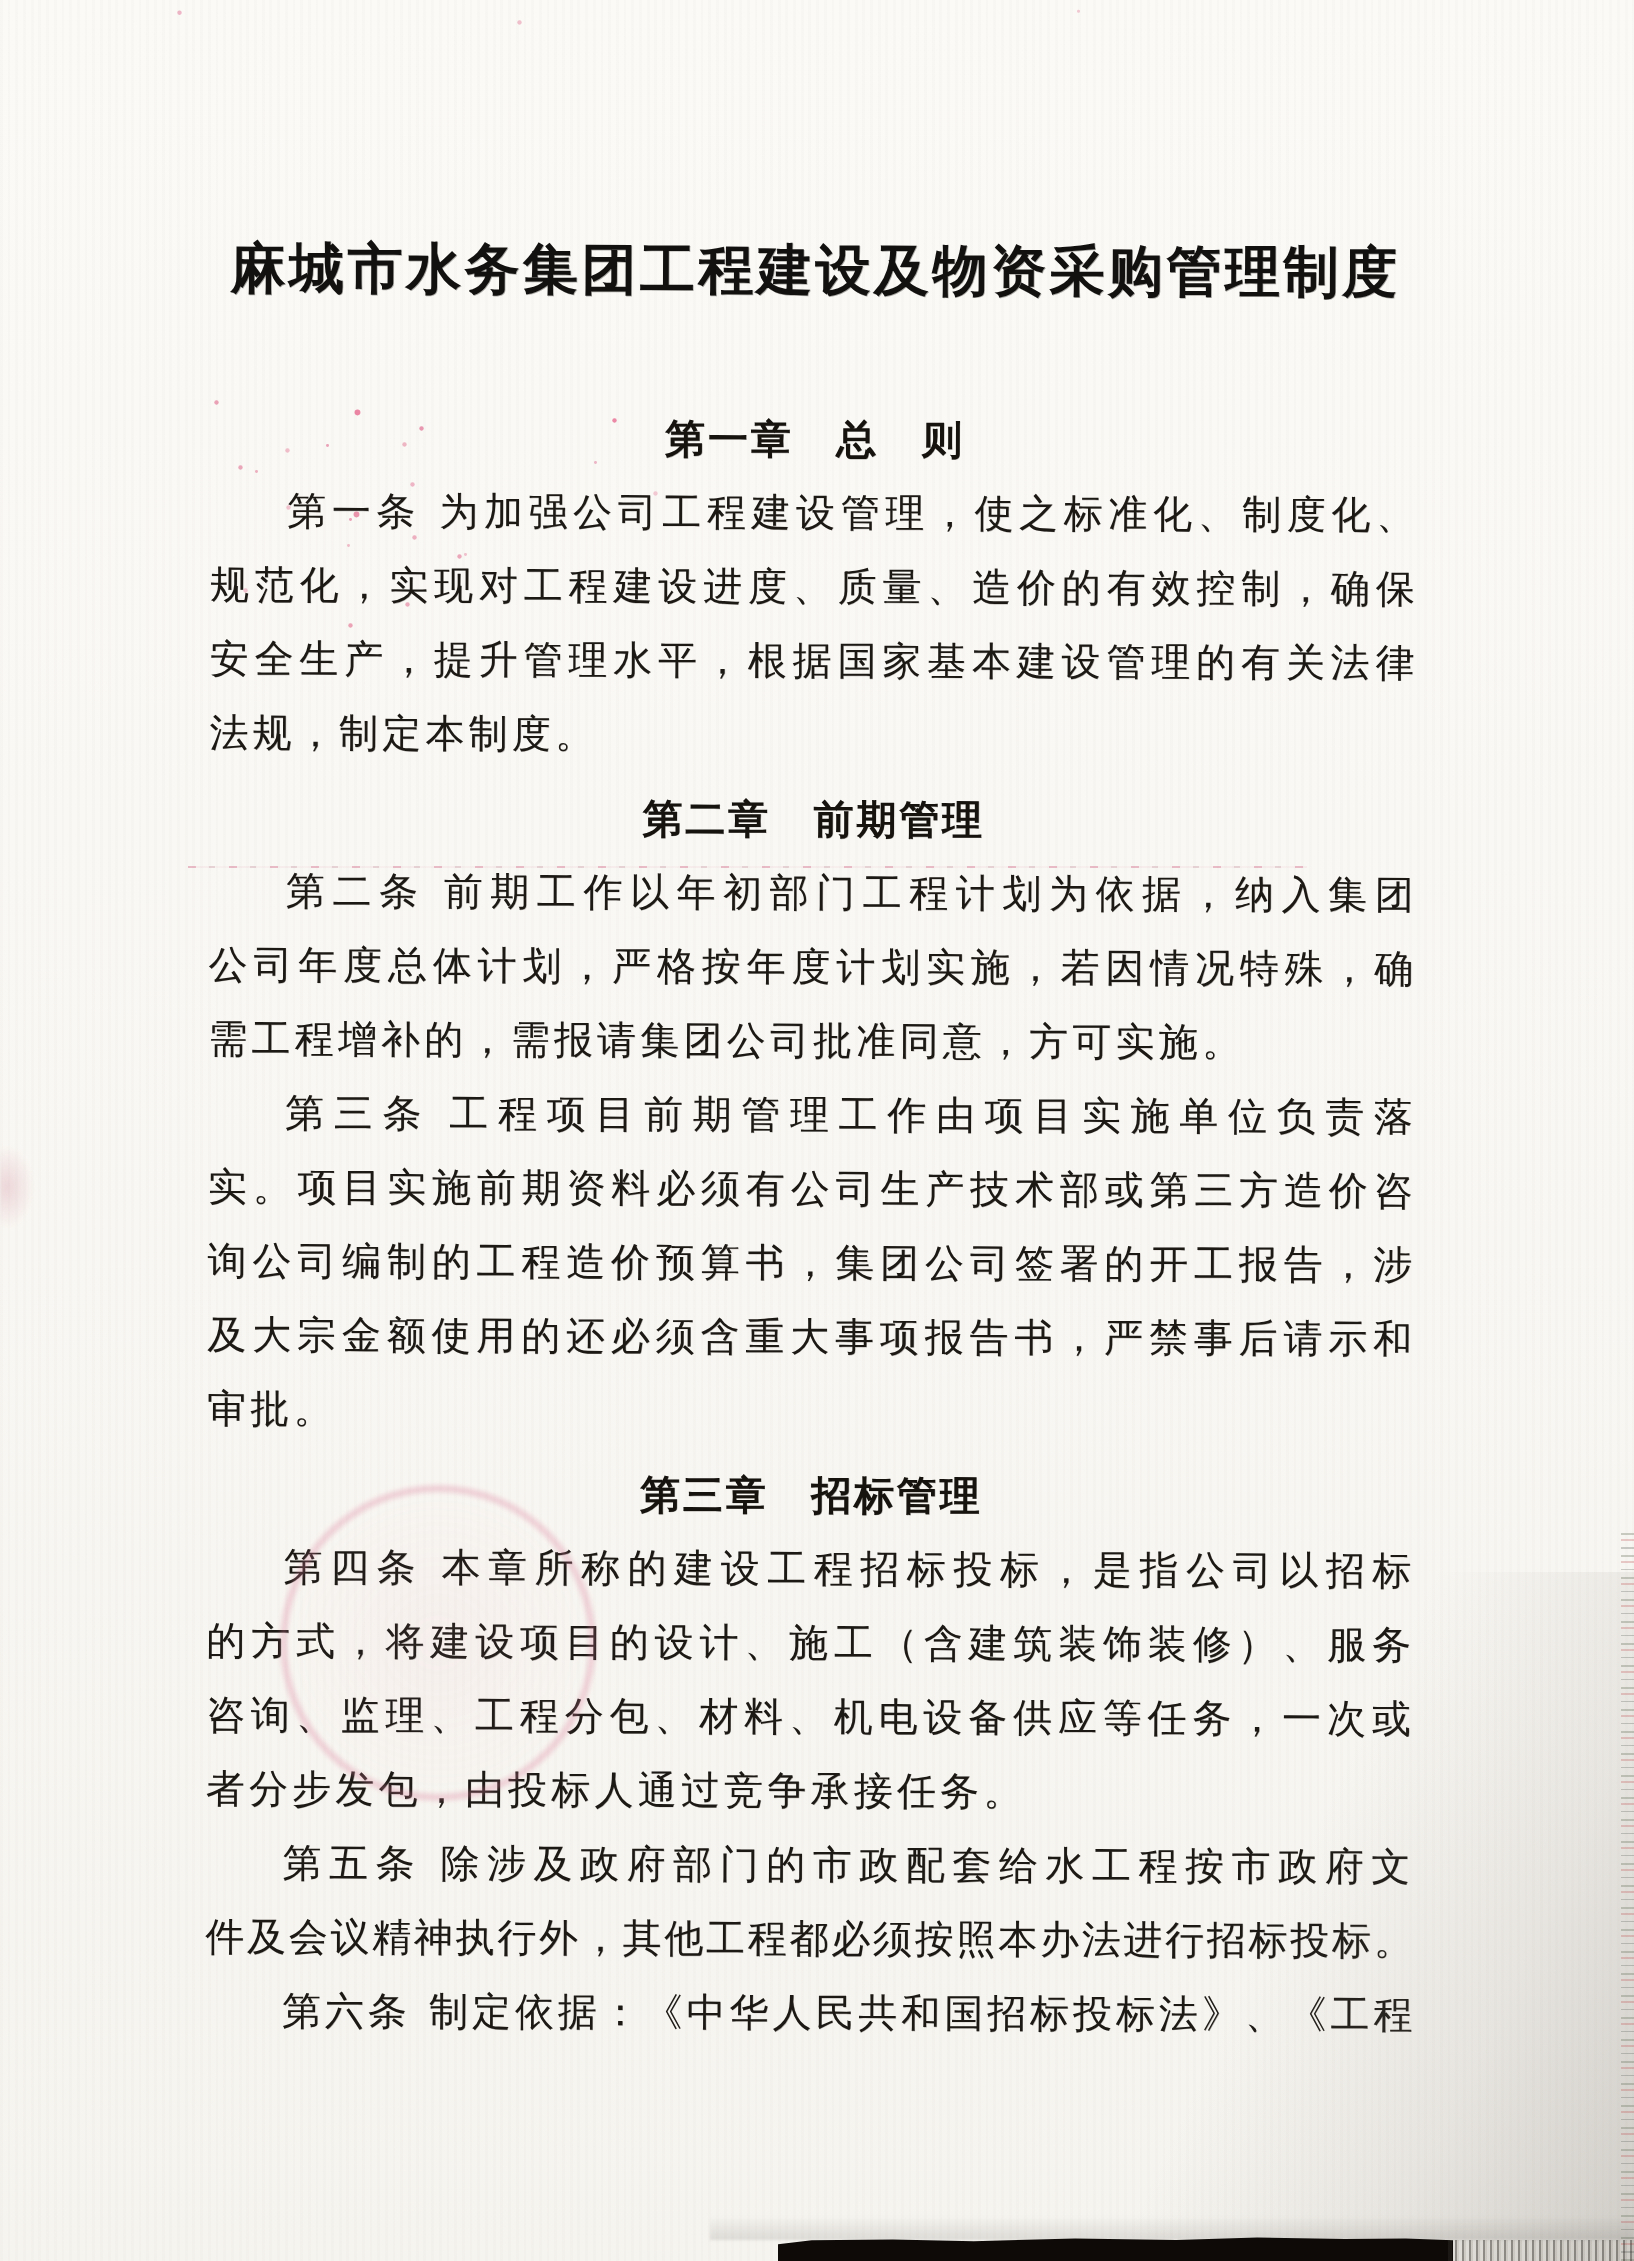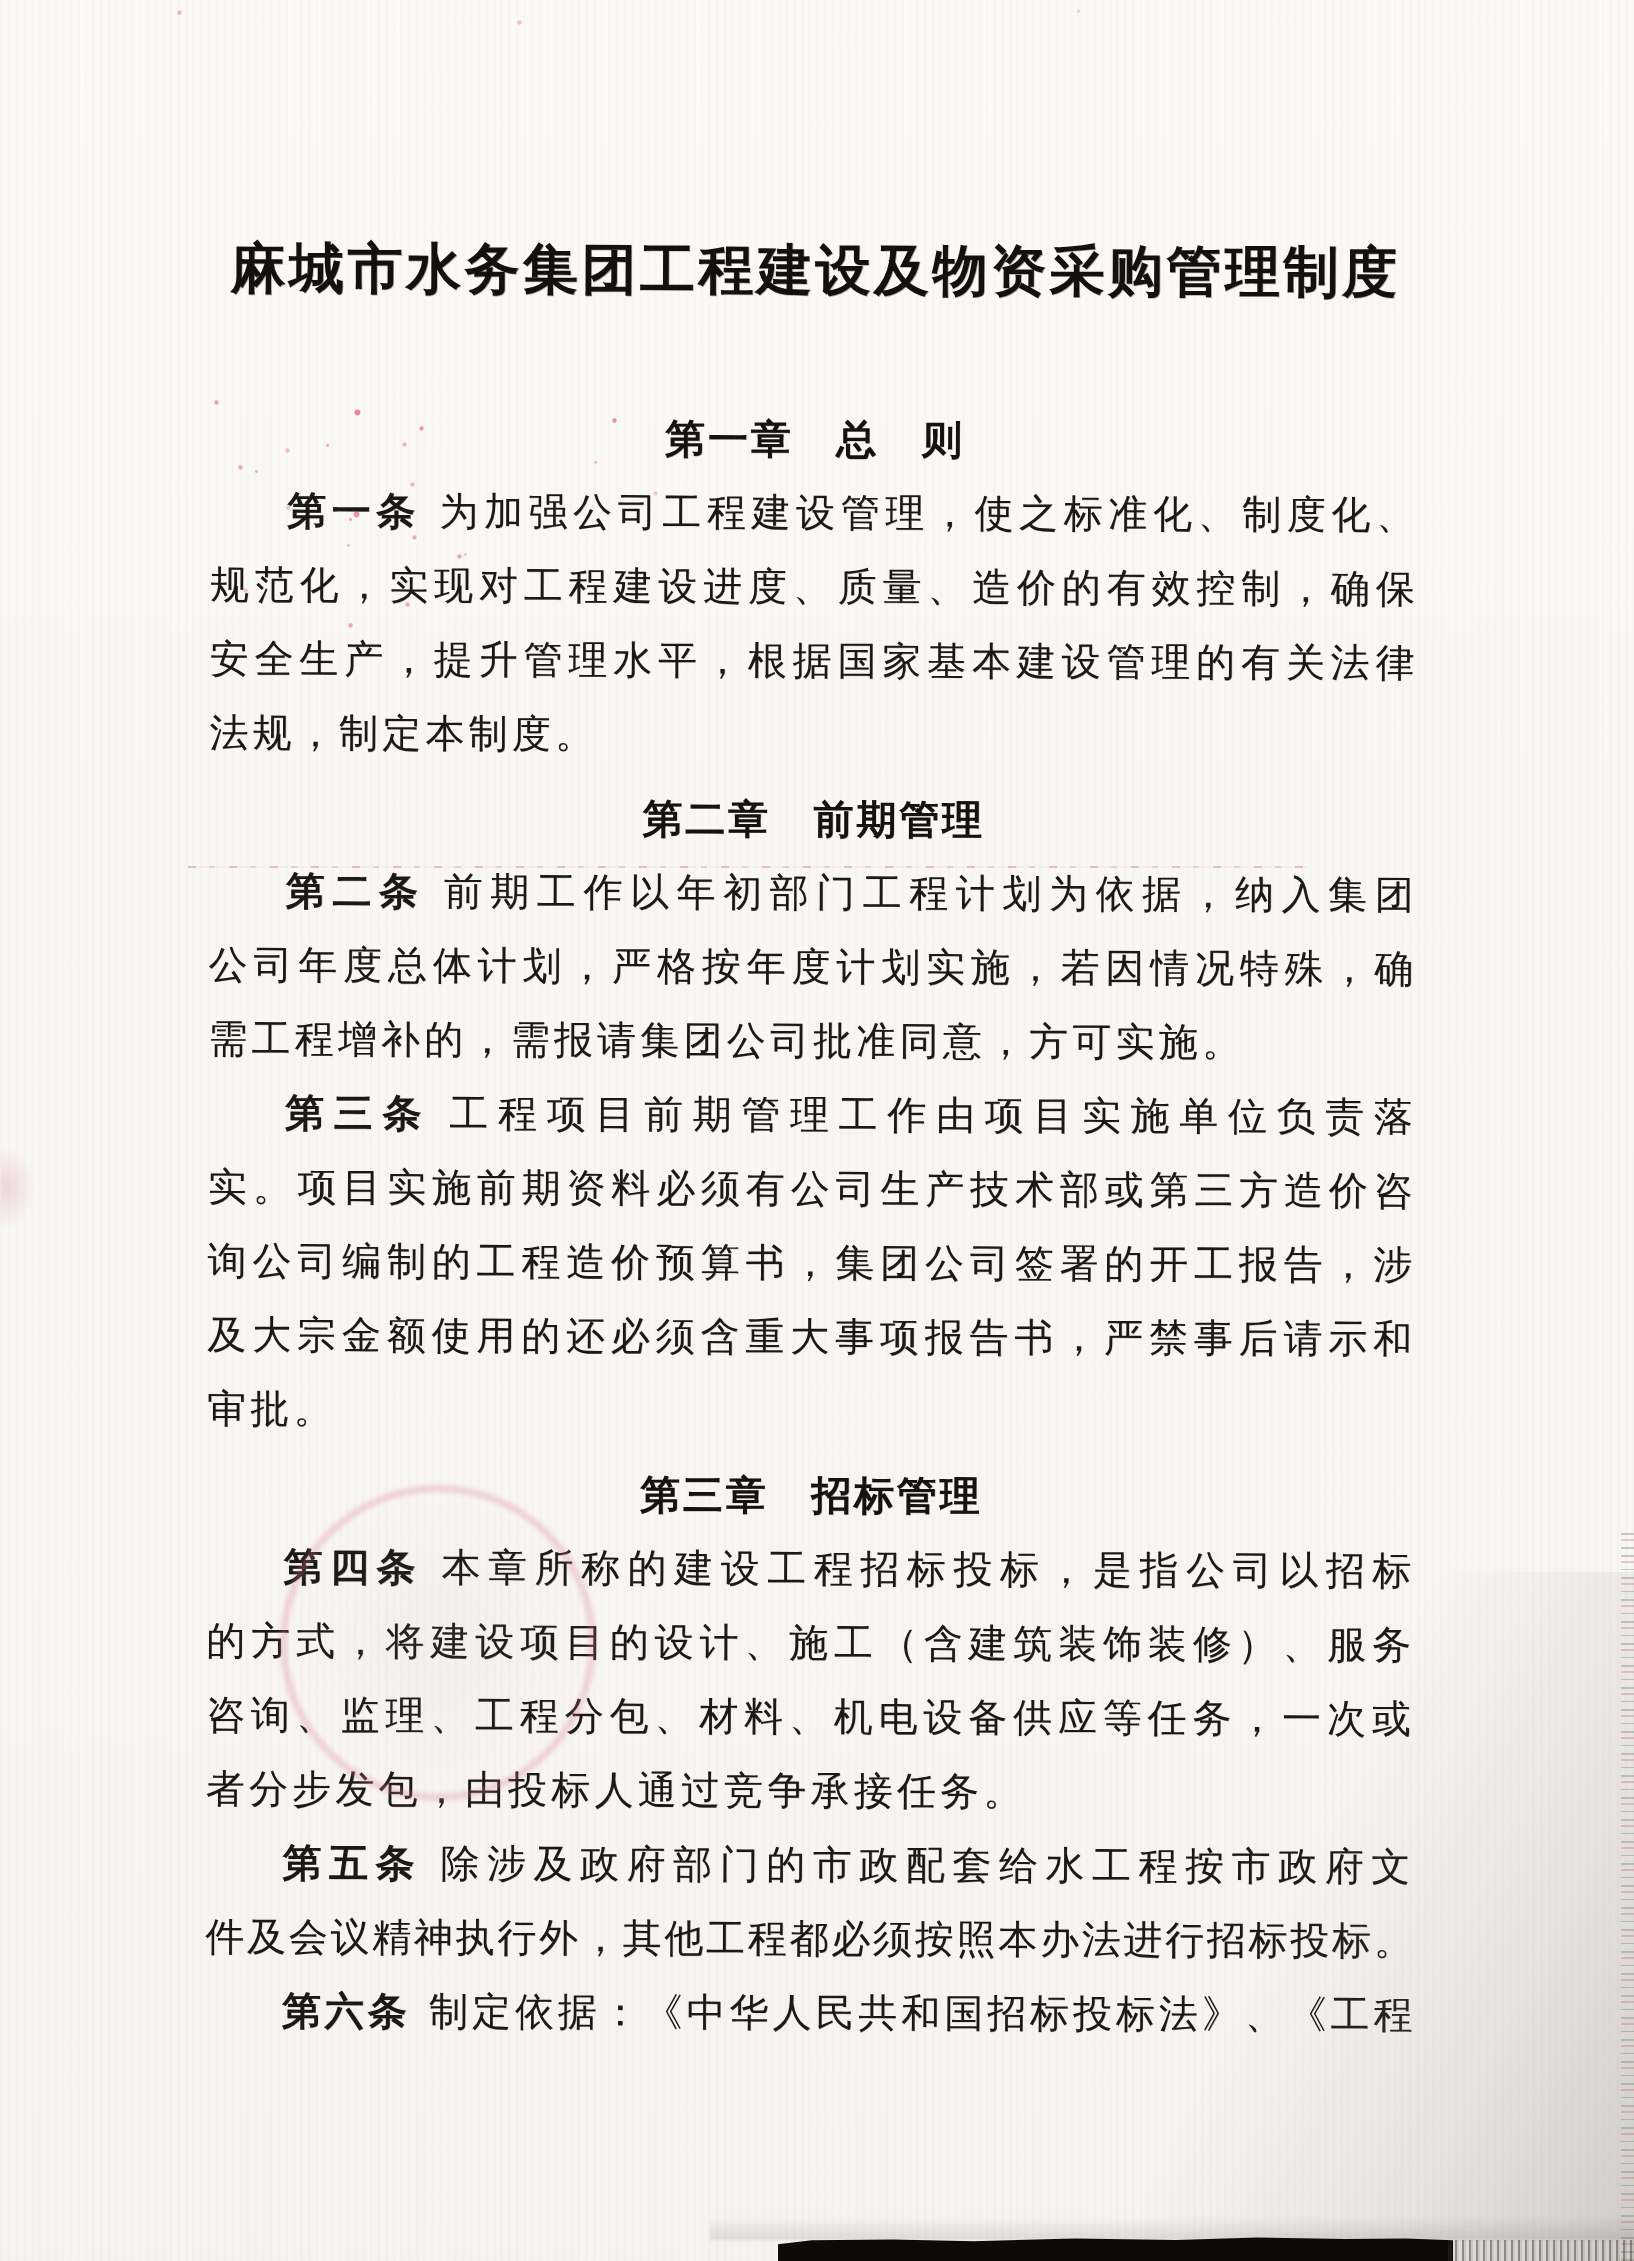--- a/index.html
+++ b/index.html
@@ -39,21 +39,21 @@
   .chapter.first-ch{margin-top:93px;}
   .para{margin:0;}
   .line{
     font-size:39px;line-height:74px;letter-spacing:4.2px;
     text-align:justify;text-align-last:justify;text-justify:inter-character;
     color:#1c1915;text-shadow:0.4px 0.4px 0 rgba(25,20,15,0.32);
   }
   .line.first{padding-left:77px;}
   .line.end{text-align-last:left;}
   .line.tight{letter-spacing:1.4px;}
-  .art-label{font-weight:700;margin-right:18.3px;}
+  .art-label{font-weight:400;margin-right:18.3px;}
 
   
   .artifact{position:absolute;pointer-events:none;}
   .speckles{
     left:0;top:0;width:2.8px;height:2.8px;border-radius:50%;
     box-shadow:
       215px 401px 0 0.7px rgba(214,58,108,0.45),
       356px 411px 0 1.4px rgba(222,40,96,0.55),
       420px 427px 0 0.7px rgba(214,58,108,0.50),
       403px 443px 0 0.7px rgba(220,80,120,0.40),

